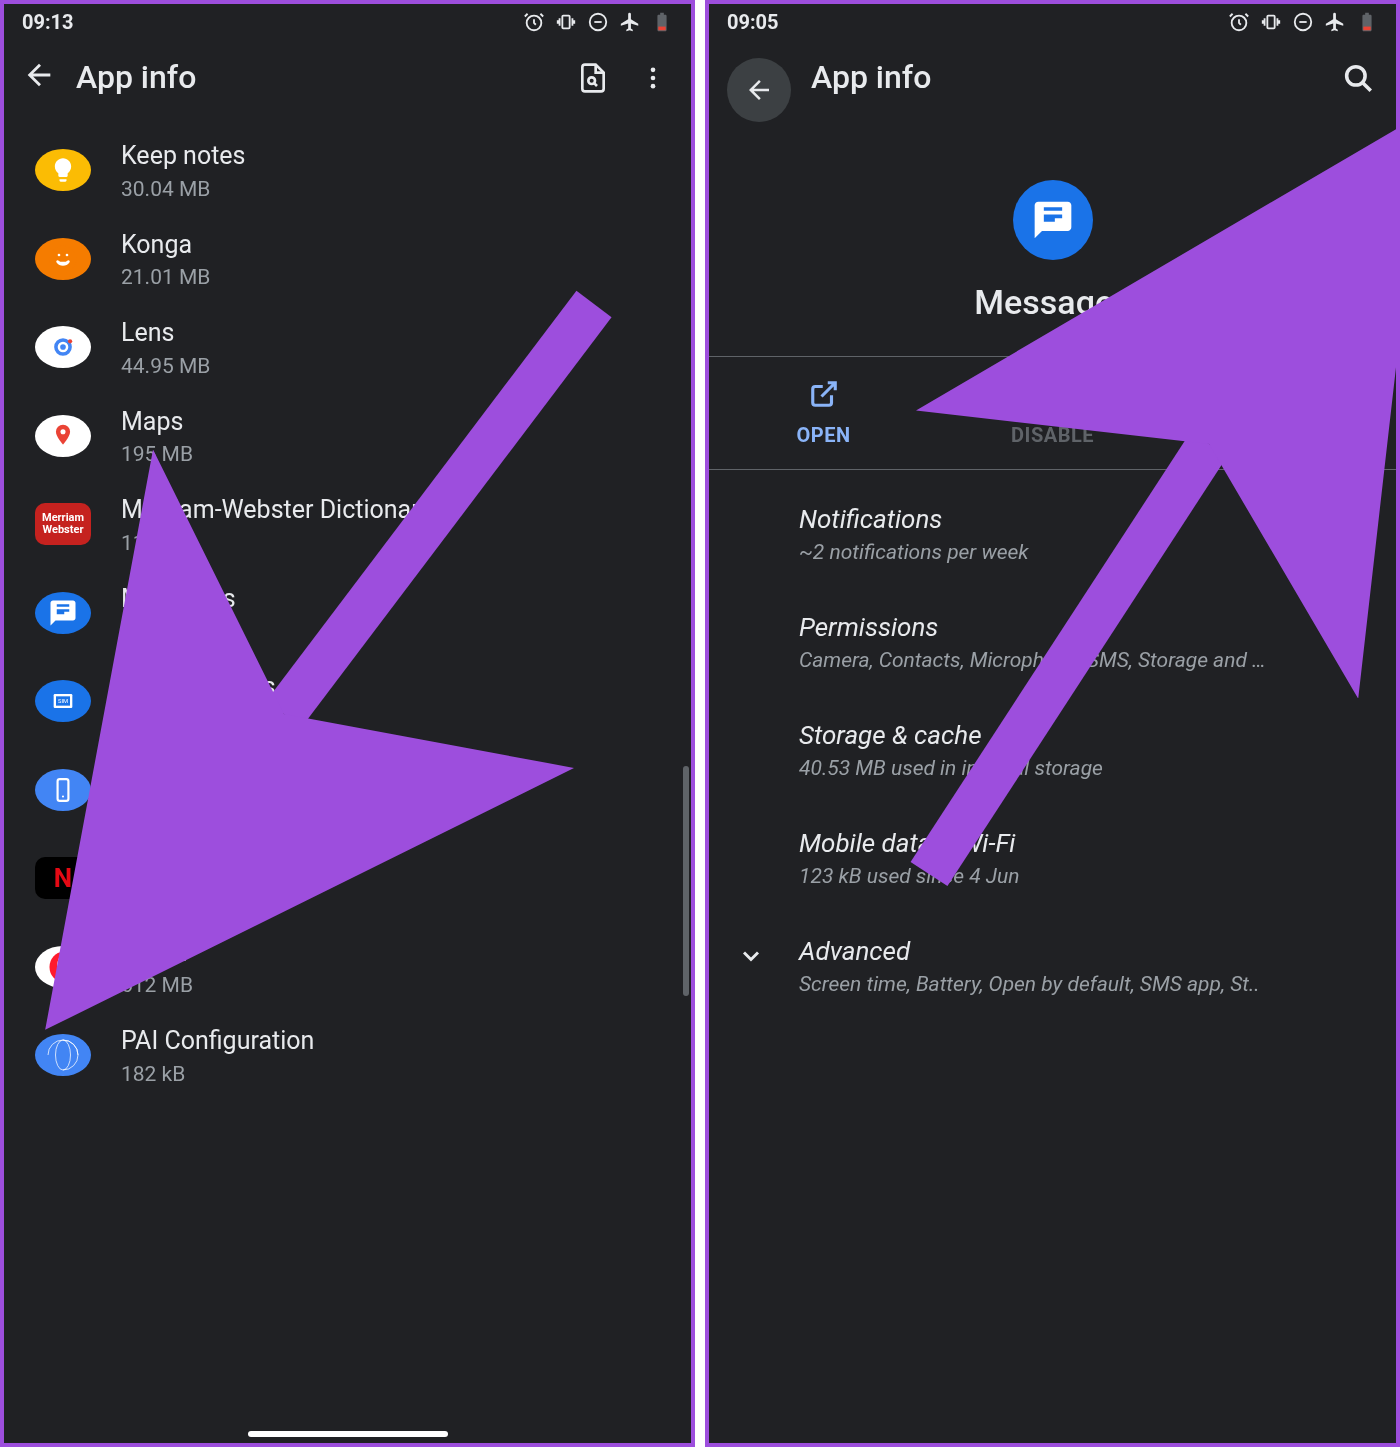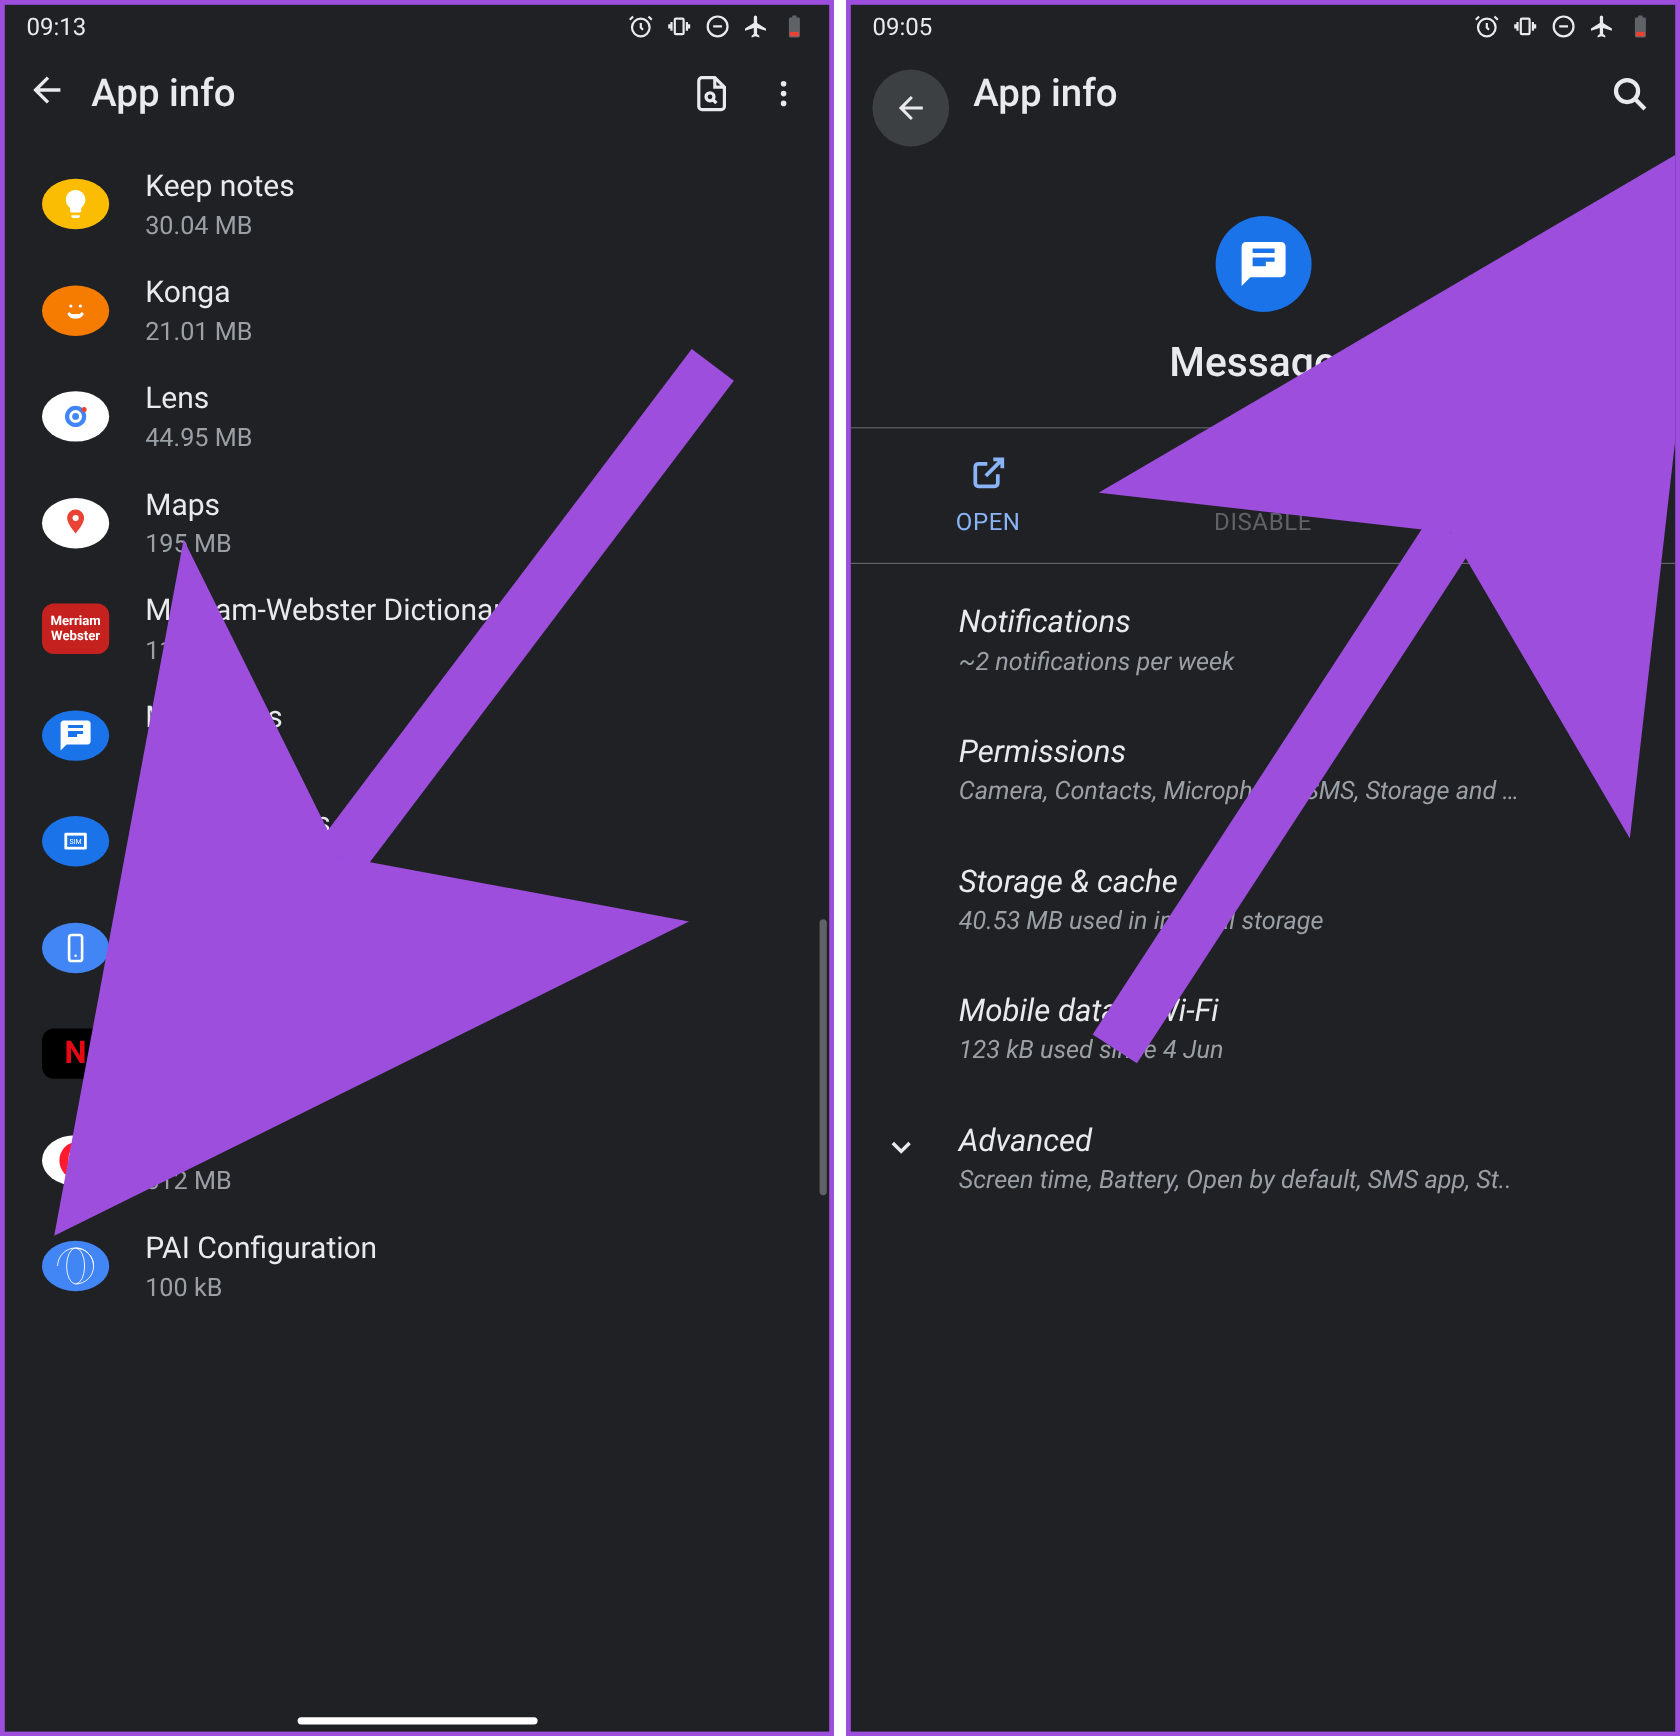--- a/index.html
+++ b/index.html
@@ -21,21 +21,21 @@
     overflow: hidden;
     display: flex;
     flex-direction: column;
   }
   .status-bar {
     display: flex;
     justify-content: space-between;
     align-items: center;
     padding: 6px 18px 4px;
     font-size: 20px;
-    font-weight: 400;
+    font-weight: 700;
     color: #e8eaed;
   }
   .status-icons { display: flex; gap: 10px; align-items: center; }
   .status-icons svg, .status-icons span { width: 22px; height: 22px; }
   .battery-red { color: #ea4335; }
 
   .header {
     display: flex;
     align-items: flex-start;
     padding: 20px 18px 28px;
@@ -78,21 +78,21 @@
   .nav-bar { height:6px; width:200px; background:#fff; border-radius:3px; margin:16px auto 6px; }
 
   
   .detail-hero { text-align:center; padding: 30px 0 34px; }
   .hero-icon { width:80px; height:80px; border-radius:50%; background:#1a73e8; display:inline-flex; align-items:center; justify-content:center; }
   .hero-name { font-size:34px; font-weight:500; margin-top:22px; color:#e8eaed; }
   .action-row { display:flex; border-top:1px solid #5f6368; border-bottom:1px solid #5f6368; }
   .action-btn {
     flex:1; text-align:center; padding:22px 0; cursor:pointer;
   }
-  .action-btn .label { font-size:20px; font-weight:400; letter-spacing:0.5px; margin-top:10px; }
+  .action-btn .label { font-size:20px; font-weight:700; letter-spacing:0.5px; margin-top:10px; }
   .action-btn.enabled { color:#8ab4f8; }
   .action-btn.disabled { color:#5f6368; }
 
   .settings-list { padding: 10px 0; }
   .setting-row { padding: 24px 28px 24px 90px; cursor:pointer;font-style:italic; }
   .setting-row .t { font-size:26px; color:#e8eaed; }
   .setting-row .s { font-size:21px; color:#9aa0a6; margin-top:6px; }
   .setting-row.advanced { position:relative; }
   .chevron { position:absolute; left:28px; top:30px; }
 
@@ -286,21 +286,21 @@
       <div class="app-icon ic-pai">
           <svg width="36" height="36" viewBox="0 0 24 24">
             <circle cx="12" cy="12" r="11" fill="#4285f4"></circle>
             <path d="M2 12a10 10 0 0120 0" fill="none" stroke="#fff" stroke-width="0.5"></path>
             <path d="M12 2a10 10 0 010 20" fill="none" stroke="#fff" stroke-width="0.5"></path>
             <ellipse cx="12" cy="12" rx="5" ry="10" fill="none" stroke="#fff" stroke-width="0.5"></ellipse>
           </svg>
         </div>
       <div class="app-text">
         <div class="name">PAI Configuration</div>
-        <div class="size">100 kB</div>
+        <div class="size">182 kB</div>
       </div>
     </div>
     <div class="scrollbar-hint"></div>
   </div>
 
   <div class="nav-bar"></div>
 
   <div class="arrow-overlay" style="left:230px; top:280px;">
     <svg width="400" height="500">
         <defs>

